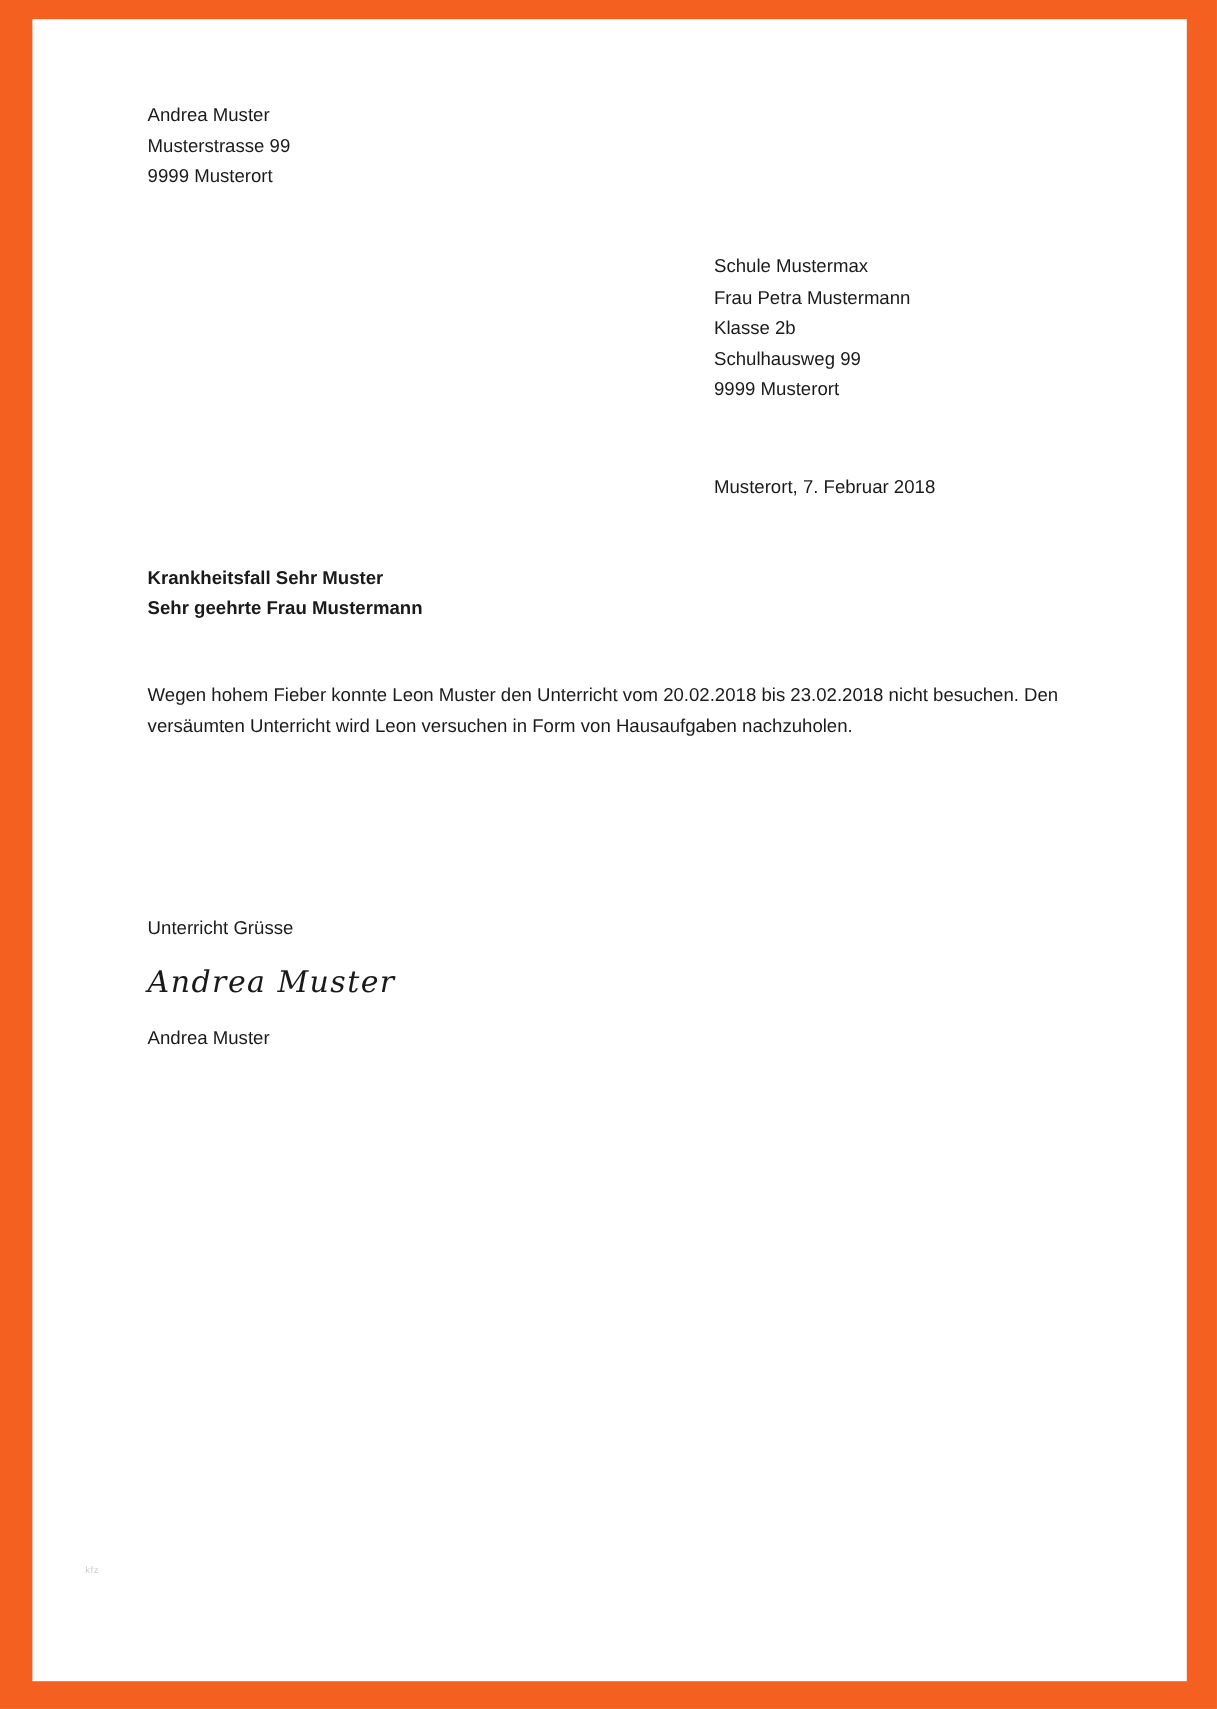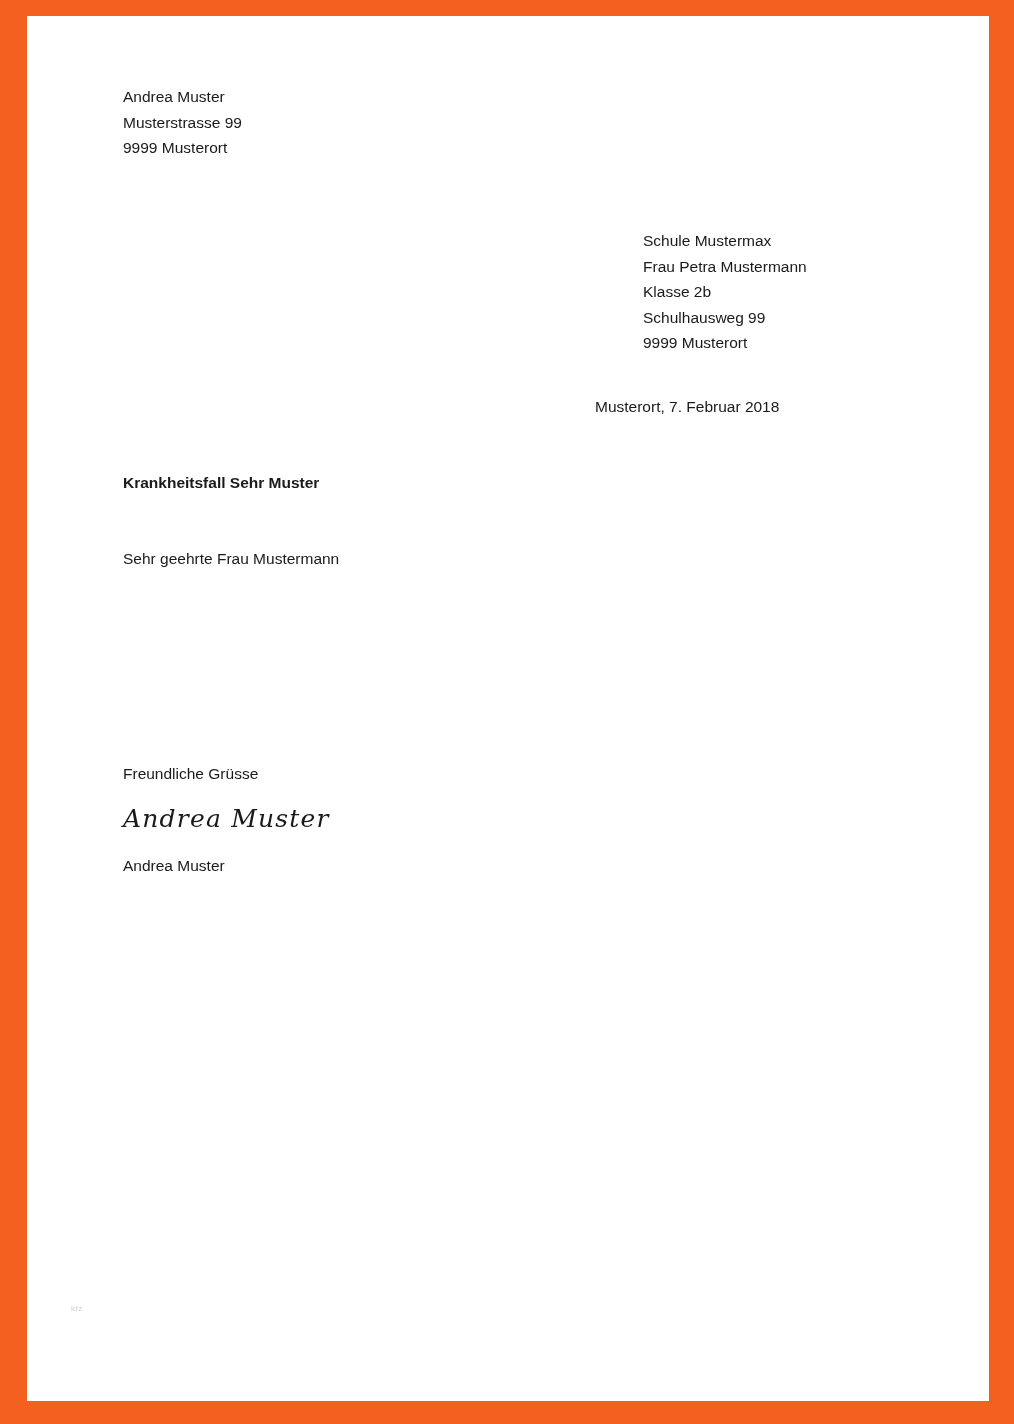--- a/index.html
+++ b/index.html
@@ -43,36 +43,36 @@
     line-height: 25.5px;
     color: #1a1a1a;
     white-space: pre-line;
   }
   #sender-block {
     left: 96px;
     top: 68px;
   }
   #recipient-block {
     left: 568px;
-    top: 212px;
-    margin-left: 48px;
+    top: 194px;
   }
   #place-date {
     left: 568px;
     top: 378px;
   }
   #subject-line {
     left: 96px;
     top: 454px;
     font-weight: bold;
     font-size: 15.5px;
   }
   #salutation {
     left: 96px;
-    top: 530px;
+    top: 479px;
+    font-weight: bold;
   }
   #body-paragraph-1 {
     left: 96px;
     top: 551px;
     width: 775px;
   }
   #body-paragraph-2 {
     left: 96px;
     top: 651px;
     width: 775px;
@@ -119,23 +119,24 @@
 Klasse 2b
 Schulhausweg 99
 9999 Musterort</div>
 
       <div class="block" id="place-date">Musterort, 7. Februar 2018</div>
 
       <div class="block" id="subject-line">Krankheitsfall Sehr Muster</div>
 
       <div class="block" id="salutation">Sehr geehrte Frau Mustermann</div>
 
+      <div class="block" id="body-paragraph-1">Wegen hohem Fieber konnte Leon Muster den Unterricht vom 20.02.2018 bis 23.02.2018 nicht besuchen. Den versäumten Unterricht wird Leon versuchen in Form von Hausaufgaben nachzuholen.</div>
 
 
-      <div class="block" id="closing">Freundliche Grüsse</div>
+      <div class="block" id="closing">Unterricht Grüsse</div>
 
       <div class="block" id="signature-script">Andrea Muster</div>
 
       <div class="block" id="signature-name">Andrea Muster</div>
 
       <div class="corner-mark">kfz</div>
 
     </div>
   </div>
 </div>

